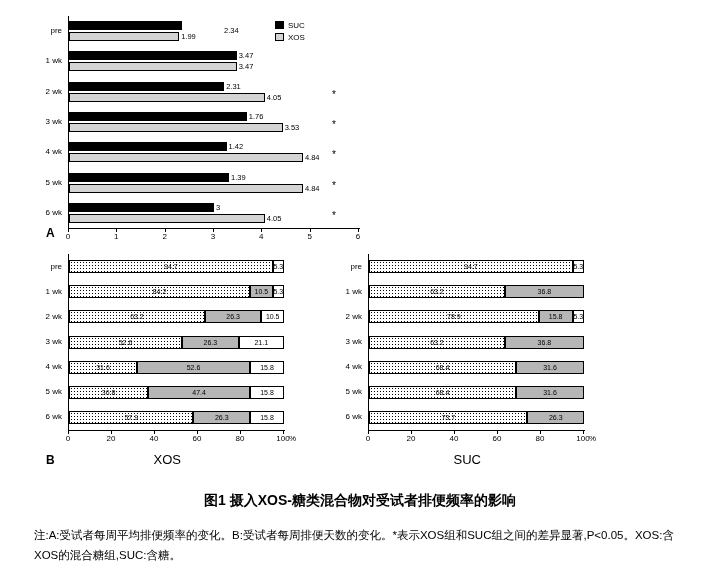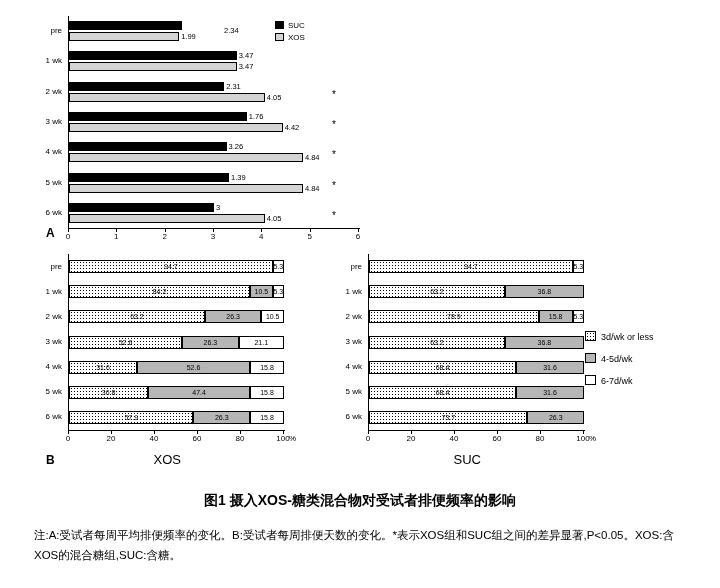--- a/index.html
+++ b/index.html
@@ -103,26 +103,26 @@
     <div class="rowlabel" style="left: 0px; top: 78.7143px;">2 wk</div>
     <div class="barA suc" style="left: 69px; top: 73.7143px; width: 155.15px;"></div>
     <div class="barA xos" style="left: 69px; top: 84.7143px; width: 195.75px;"></div>
     <div class="valA" style="left: 226.15px; top: 73.7143px;">2.31</div>
     <div class="valA" style="left: 266.75px; top: 84.7143px;">4.05</div>
     <div class="starA" style="left: 332px; top: 81.7143px;">*</div>
     <div class="rowlabel" style="left: 0px; top: 109px;">3 wk</div>
     <div class="barA suc" style="left: 69px; top: 104px; width: 177.867px;"></div>
     <div class="barA xos" style="left: 69px; top: 115px; width: 213.633px;"></div>
     <div class="valA" style="left: 248.867px; top: 104px;">1.76</div>
-    <div class="valA" style="left: 284.633px; top: 115px;">4.42</div>
+    <div class="valA" style="left: 284.633px; top: 115px;">3.53</div>
     <div class="starA" style="left: 332px; top: 112px;">*</div>
     <div class="rowlabel" style="left: 0px; top: 139.286px;">4 wk</div>
     <div class="barA suc" style="left: 69px; top: 134.286px; width: 157.567px;"></div>
     <div class="barA xos" style="left: 69px; top: 145.286px; width: 233.933px;"></div>
-    <div class="valA" style="left: 228.567px; top: 134.286px;">3.26</div>
+    <div class="valA" style="left: 228.567px; top: 134.286px;">1.42</div>
     <div class="valA" style="left: 304.933px; top: 145.286px;">4.84</div>
     <div class="starA" style="left: 332px; top: 142.286px;">*</div>
     <div class="rowlabel" style="left: 0px; top: 169.571px;">5 wk</div>
     <div class="barA suc" style="left: 69px; top: 164.571px; width: 159.983px;"></div>
     <div class="barA xos" style="left: 69px; top: 175.571px; width: 233.933px;"></div>
     <div class="valA" style="left: 230.983px; top: 164.571px;">1.39</div>
     <div class="valA" style="left: 304.933px; top: 175.571px;">4.84</div>
     <div class="starA" style="left: 332px; top: 172.571px;">*</div>
     <div class="rowlabel" style="left: 0px; top: 199.857px;">6 wk</div>
     <div class="barA suc" style="left: 69px; top: 194.857px; width: 145px;"></div>
@@ -309,22 +309,17 @@
       <div class="rowlabel" style="left: 0px; top: 164.429px;">6 wk</div>
       <div class="stackrow" style="left: 69px; top: 162.929px; width: 215px;">
         <div class="seg s1" style="width: 158.455px;">
           <span>73.7</span>
         </div>
         <div class="seg s2" style="width: 56.545px;">
           <span>26.3</span>
         </div>
       </div>
     </div>
-  <div id="legendB">
-    <div><span class="sw s1"></span><span>3d/wk or less</span></div>
-    <div><span class="sw s2"></span><span>4-5d/wk</span></div>
-    <div><span class="sw s3"></span><span>6-7d/wk</span></div>
-  </div>
   <div class="panelLetter" style="left:46px;top:205px;">B</div>
 </div>
 
 <div id="caption">图1 摄入XOS-糖类混合物对受试者排便频率的影响</div>
 <div id="note">注:A:受试者每周平均排便频率的变化。B:受试者每周排便天数的变化。*表示XOS组和SUC组之间的差异显著,P&lt;0.05。XOS:含XOS的混合糖组,SUC:含糖。</div>
 
 </body></html>

